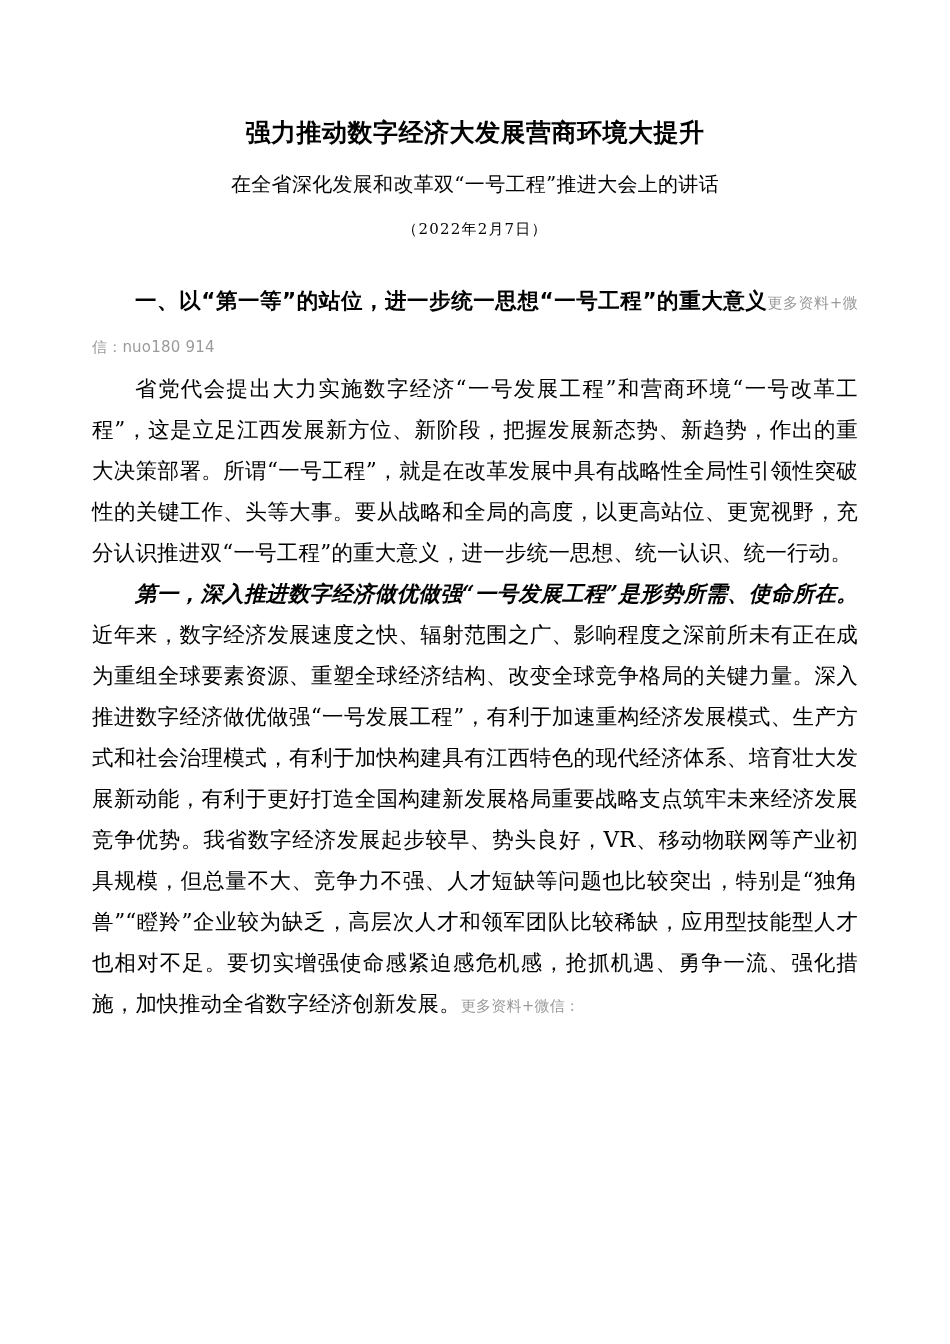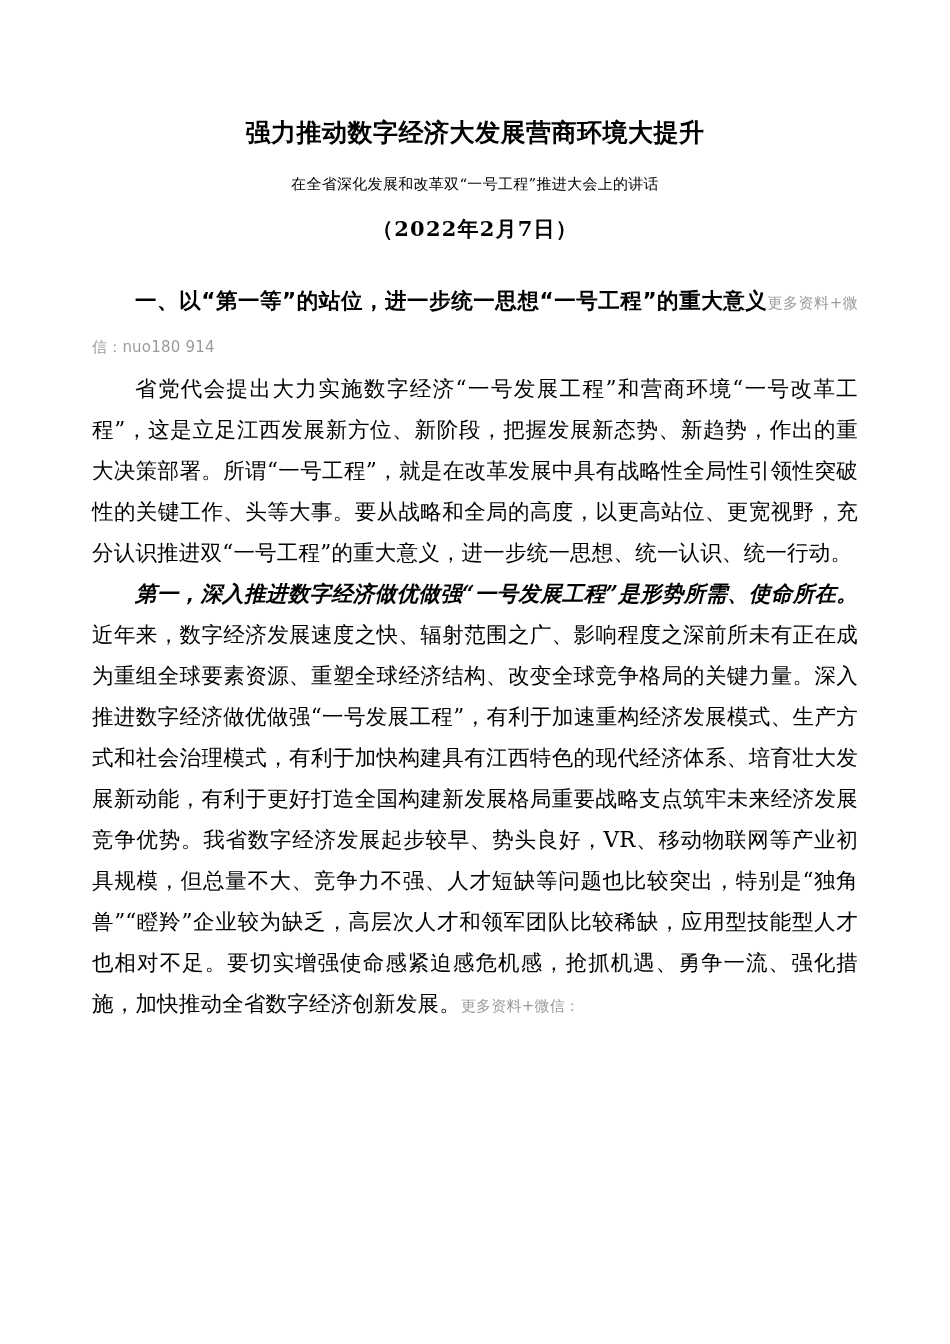--- a/index.html
+++ b/index.html
@@ -41,32 +41,32 @@
     line-height: 34px;
     text-align: center;
     letter-spacing: 0.5px;
     margin-top: 84px;
     white-space: nowrap;
   }
 
   .doc-subtitle {
     font-family: "DejaVu Serif", "Liberation Serif", serif;
     font-weight: normal;
-    font-size: 15px;
+    font-size: 20px;
     line-height: 32px;
     text-align: center;
     letter-spacing: 0.3px;
     margin-top: 18px;
     white-space: nowrap;
   }
 
   .doc-date {
     font-family: "DejaVu Serif", "Liberation Serif", serif;
-    font-weight: bold;
-    font-size: 21px;
+    font-weight: normal;
+    font-size: 15px;
     line-height: 30px;
     text-align: center;
     letter-spacing: 1.2px;
     margin-top: 14px;
     white-space: nowrap;
   }
 
   
   .body-block {
     margin-top: 36px;

